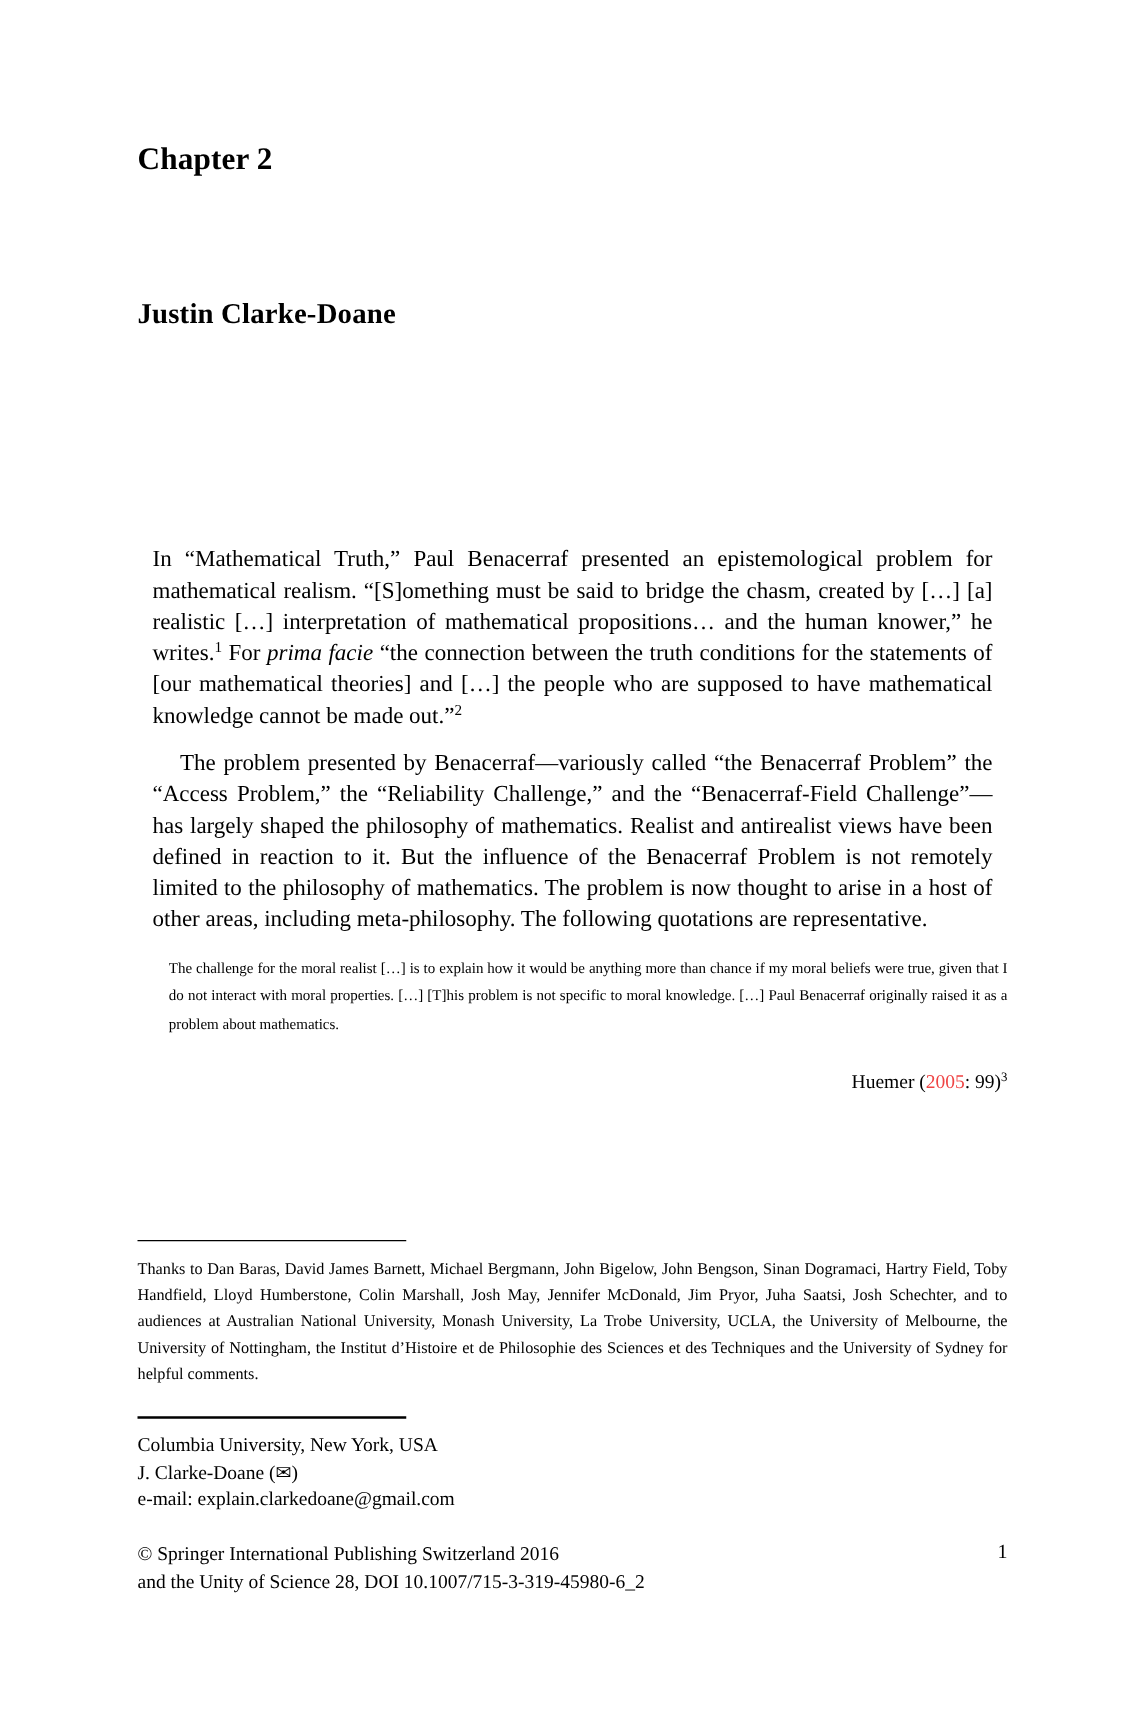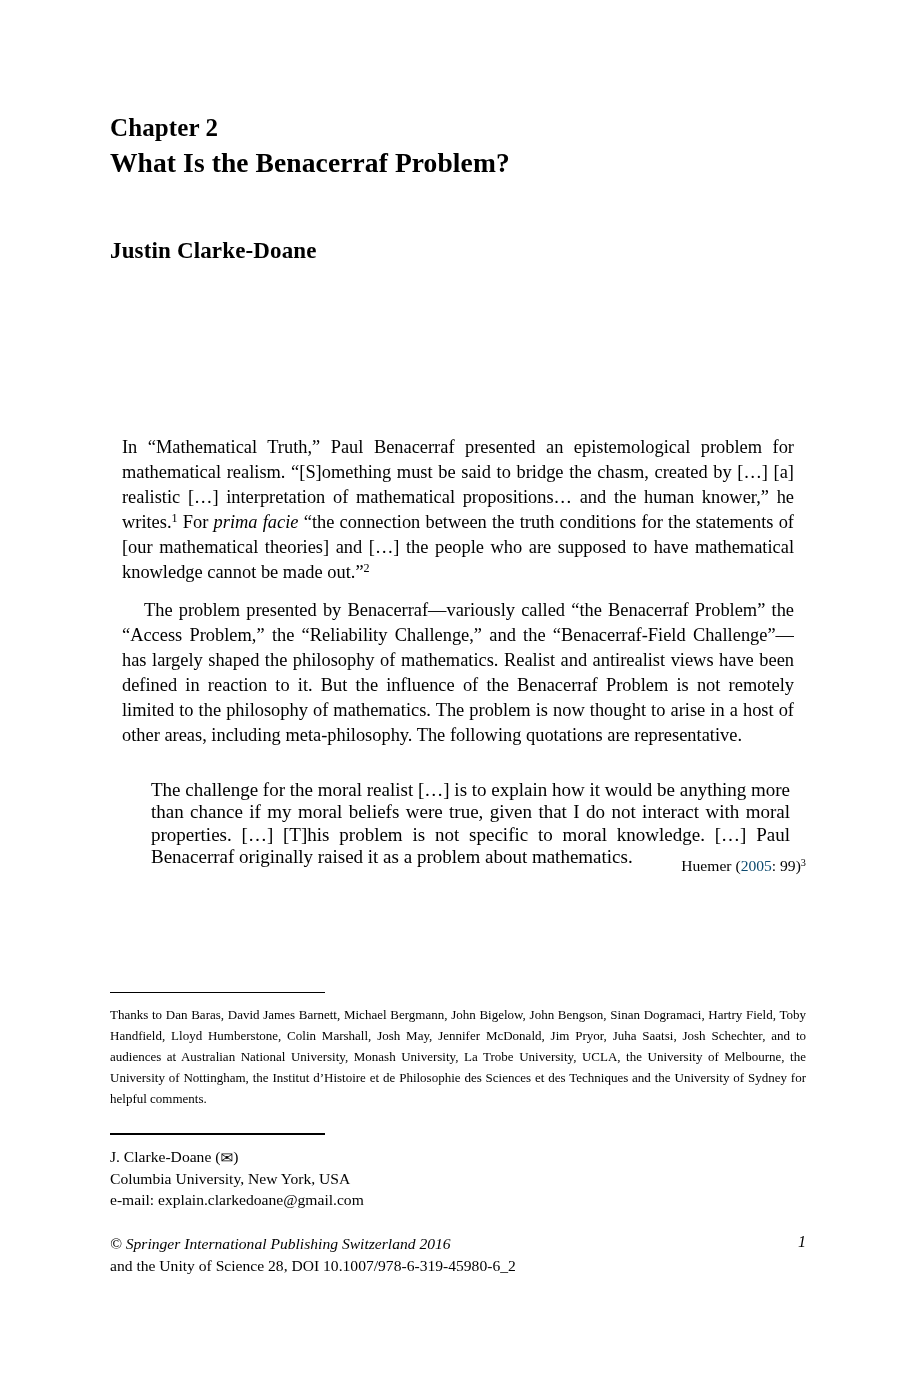--- a/index.html
+++ b/index.html
@@ -79,22 +79,22 @@
 
   
   .quote-block {
     position: absolute;
     left: 135px;
     width: 671px;
   }
   .quote-block.q1 { top: 763px; }
   .quote-block.q2 { top: 890px; }
   p.quote-para {
-    margin: 16px;
-    font-size: 19px;
+    margin: 0;
+    font-size: 12px;
     line-height: 22.3px;
     text-align: justify;
     text-justify: inter-word;
   }
   .citation {
     position: absolute;
     left: 135px;
     top: 855px;
     width: 671px;
     text-align: right;
@@ -170,60 +170,58 @@
     white-space: nowrap;
   }
   .page-number {
     position: absolute;
     right: 0;
     top: 0;
     font-size: 16px;
   }
   .copy-first-row {
     position: relative;
-    font-style: italic;
   }
 </style>
 </head>
 <body>
 
 <div class="page">
 
   <div class="title-block">
     <div class="chapter-label">Chapter 2</div>
-    <div class="chapter-title">What Is the Benacerraf Problem?</div>
   </div>
 
   <div class="author-name">Justin Clarke-Doane</div>
 
   <div class="body-block">
     <p class="body-para"><span>In “Mathematical Truth,” Paul Benacerraf presented an epistemological problem for mathematical realism. “[S]omething must be said to bridge the chasm, created by […] [a] realistic […] interpretation of mathematical propositions… and the human knower,” he writes.</span><sup class="fn">1</sup> <span>For</span> <span class="ital">prima facie</span> <span>“the connection between the truth conditions for the statements of [our mathematical theories] and […] the people who are supposed to have mathematical knowledge cannot be made out.”</span><sup class="fn">2</sup></p>
     <p class="body-para indented">The problem presented by Benacerraf—variously called “the Benacerraf Problem” the “Access Problem,” the “Reliability Challenge,” and the “Benacerraf-Field Challenge”—has largely shaped the philosophy of mathematics. Realist and antirealist views have been defined in reaction to it. But the influence of the Benacerraf Problem is not remotely limited to the philosophy of mathematics. The problem is now thought to arise in a host of other areas, including meta-philosophy. The following quotations are representative.</p>
   </div>
 
   <div class="quote-block q1">
     <p class="quote-para">The challenge for the moral realist […] is to explain how it would be anything more than chance if my moral beliefs were true, given that I do not interact with moral properties. […] [T]his problem is not specific to moral knowledge. […] Paul Benacerraf originally raised it as a problem about mathematics.</p>
   </div>
 
-  <div class="citation"><span>Huemer</span> <span>(</span><span class="link" style="color: #0c4a6e; margin-top: 19px;">2005</span><span>: 99)</span><sup class="fn">3</sup></div>
+  <div class="citation"><span>Huemer</span> <span>(</span><span class="link" style="color: #ef4444; margin-top: 19px;">2005</span><span>: 99)</span><sup class="fn">3</sup></div>
 
 
   <div class="fn-rule"></div>
   <div class="fn-block">
     <p class="fn-para">Thanks to Dan Baras, David James Barnett, Michael Bergmann, John Bigelow, John Bengson, Sinan Dogramaci, Hartry Field, Toby Handfield, Lloyd Humberstone, Colin Marshall, Josh May, Jennifer McDonald, Jim Pryor, Juha Saatsi, Josh Schechter, and to audiences at Australian National University, Monash University, La Trobe University, UCLA, the University of Melbourne, the University of Nottingham, the Institut d’Histoire et de Philosophie des Sciences et des Techniques and the University of Sydney for helpful comments.</p>
   </div>
 
   <div class="aff-rule"></div>
   <div class="aff-block">
+    <p class="aff-line">Columbia University, New York, USA</p>
     <p class="aff-line"><span>J. Clarke-Doane (</span><span class="env-icon">✉</span><span>)</span></p>
-    <p class="aff-line">Columbia University, New York, USA</p>
     <p class="aff-line">e-mail: explain.clarkedoane@gmail.com</p>
   </div>
 
   <div class="copy-block">
     <div class="copy-first-row">
       <p class="copy-line">© Springer International Publishing Switzerland 2016</p>
       <span class="page-number">1</span>
     </div>
-    <p class="copy-line">and the Unity of Science 28, DOI 10.1007/978-6-319-45980-6_2</p>
+    <p class="copy-line">and the Unity of Science 28, DOI 10.1007/715-3-319-45980-6_2</p>
   </div>
 
 </div>
 
 </body></html>

